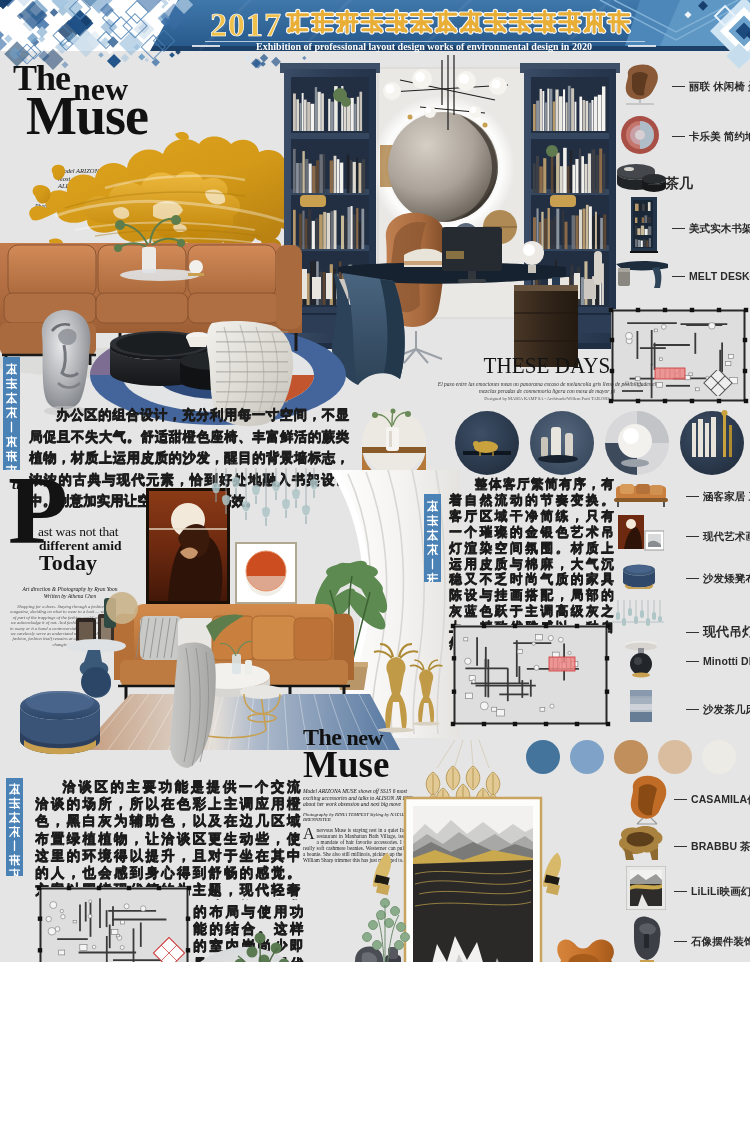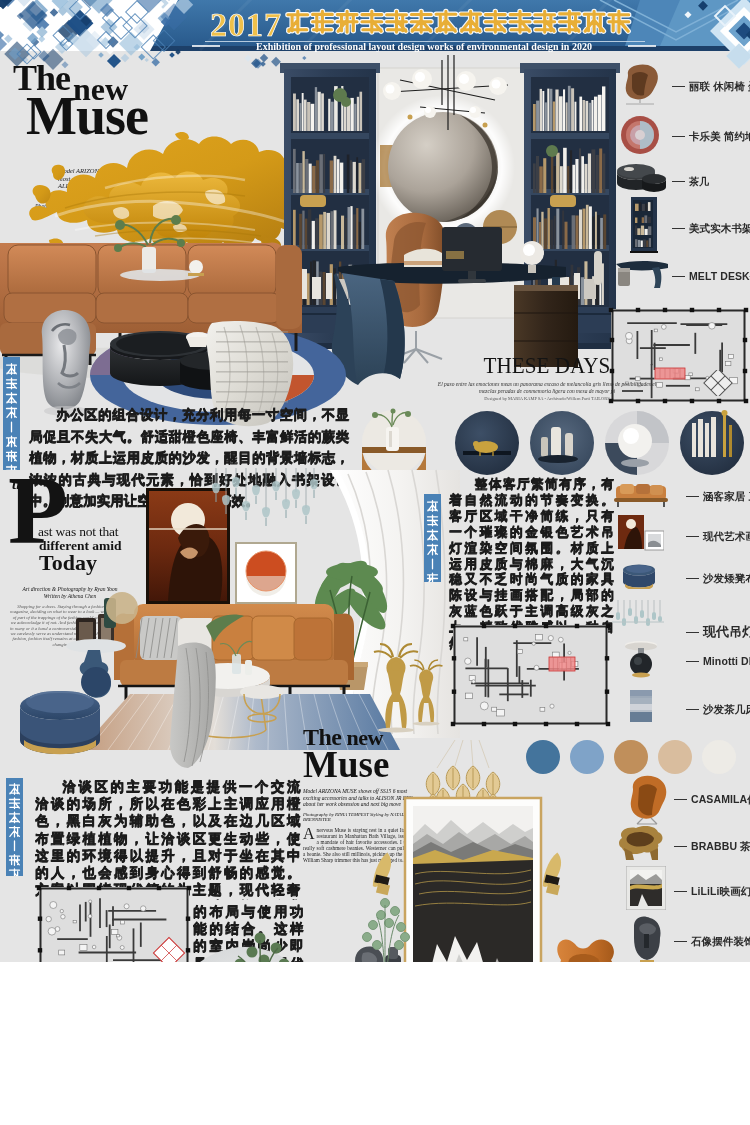--- a/index.html
+++ b/index.html
@@ -601,21 +601,21 @@
     </svg>
     <div class="lbl" style="left:672px;top:130px;font-size:10.5px">卡乐美 简约地毯</div>
     <svg class="abs" style="left:616px;top:163px" width="52" height="30" viewBox="0 0 52 30">
 <ellipse cx="20" cy="10" rx="19" ry="7" fill="#3a3d40"></ellipse>
       <path d="M1 10 L1 20 A19 7 0 0 0 39 20 L39 10 A19 7 0 0 1 1 10 Z" fill="#212427"></path>
 <ellipse cx="20" cy="8" rx="19" ry="7" fill="#44484c"></ellipse>
       <ellipse cx="13" cy="6" rx="5" ry="2" fill="#d8d5cf"></ellipse>
 <ellipse cx="38" cy="16" rx="12" ry="5" fill="#2a2d30"></ellipse>
       <path d="M26 16 L26 24 A12 5 0 0 0 50 24 L50 16 A12 5 0 0 1 26 16 Z" fill="#17191b"></path>
     </svg>
-    <div class="lbl" style="left:672px;top:175px;font-size:10px">茶几</div>
+    <div class="lbl" style="left:648px;top:175px;font-size:14px">茶几</div>
     <svg class="abs" style="left:630px;top:197px" width="28" height="56" viewBox="0 0 28 56">
       <rect x="1" y="0" width="26" height="54" fill="#24344a"></rect>
       <rect x="3" y="3" width="20" height="48" fill="#1a2737"></rect>
       <rect x="5.0" y="6.7" width="3.6" height="7.3" fill="#b5986a"></rect>
       <rect x="9.0" y="5.2" width="2.4" height="8.8" fill="#1e222a"></rect>
       <rect x="11.9" y="6.9" width="3.0" height="7.1" fill="#3c3f46"></rect>
       <rect x="15.3" y="6.5" width="2.3" height="7.5" fill="#23252a"></rect>
       <rect x="17.9" y="5.1" width="2.6" height="8.9" fill="#ddd8ce"></rect>
       <rect x="5.0" y="20.5" width="2.4" height="5.5" fill="#b5986a"></rect>
       <rect x="11.7" y="20.3" width="2.3" height="5.7" fill="#8a6a48"></rect>

